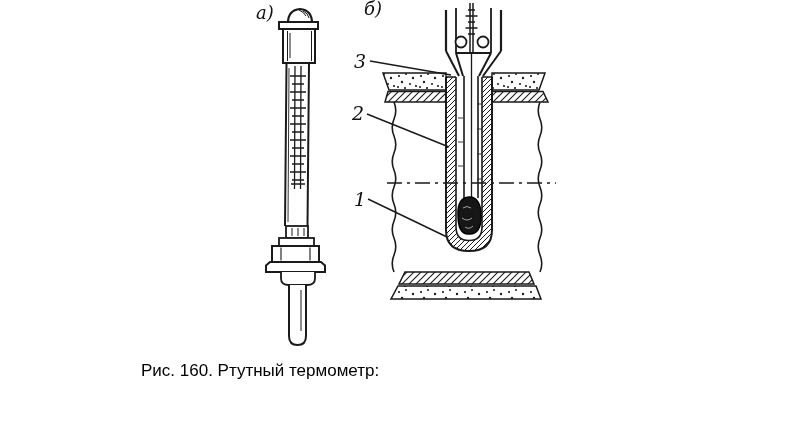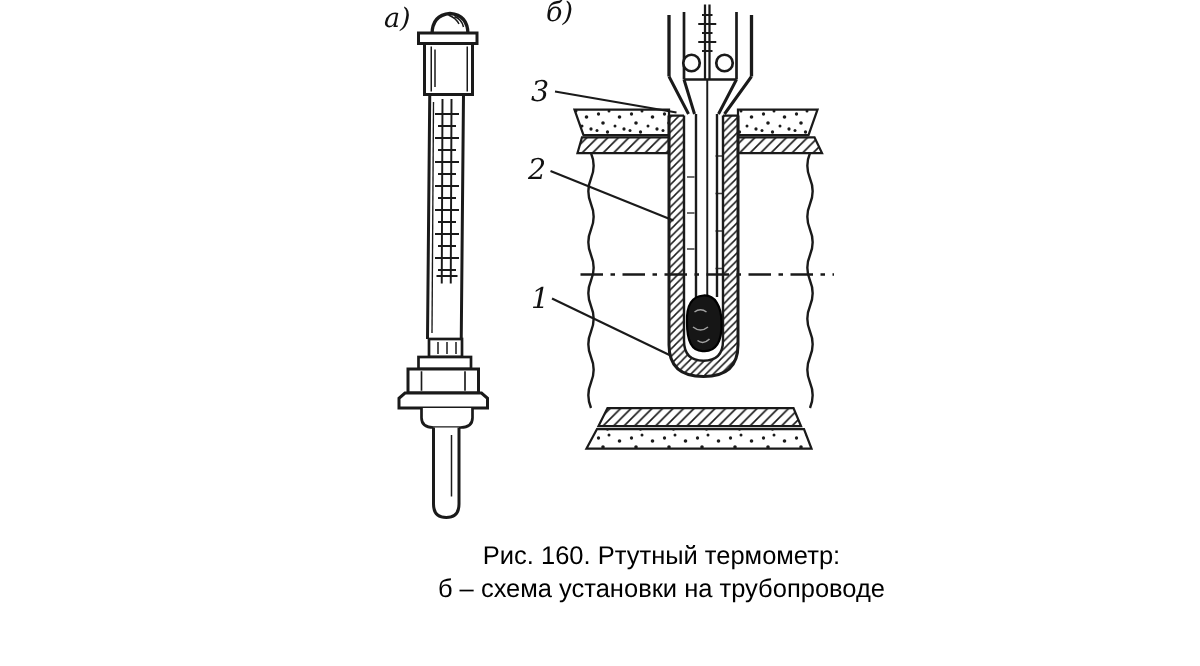--- a/index.html
+++ b/index.html
@@ -12,21 +12,21 @@
   .fig-label{
     position:absolute;color:#111;
     font-family:"DejaVu Serif", serif;font-style:italic;font-size:18px;line-height:1;
   }
   .callout-num{
     position:absolute;color:#111;
     font-family:"DejaVu Serif", serif;font-style:italic;font-size:19px;line-height:1;
   }
   .caption{
     position:absolute;left:141px;top:360px;width:600px;
-    text-align:center;color:#000;font-size:17px;line-height:22px;
+    color:#000;font-size:17px;line-height:22px;
     font-family:"Liberation Sans", sans-serif;
   }
   .caption .l2{position:relative;left:-21px;display:block;}
   .caption span{display:block;}
 </style>
 </head>
 <body>
 
 <div class="stage">
 
@@ -137,16 +137,15 @@
 
   <div class="fig-label" style="left:256px;top:4px;">а)</div>
   <div class="fig-label" style="left:364px;top:0px;">б)</div>
 
   <div class="callout-num" style="left:354px;top:52px;">3</div>
   <div class="callout-num" style="left:352px;top:104px;">2</div>
   <div class="callout-num" style="left:354px;top:190px;">1</div>
 
   <div class="caption">
     <span>Рис. 160. Ртутный термометр:</span>
-    <span>б – схема установки на трубопроводе</span>
   </div>
 
 </div>
 
 </body></html>

